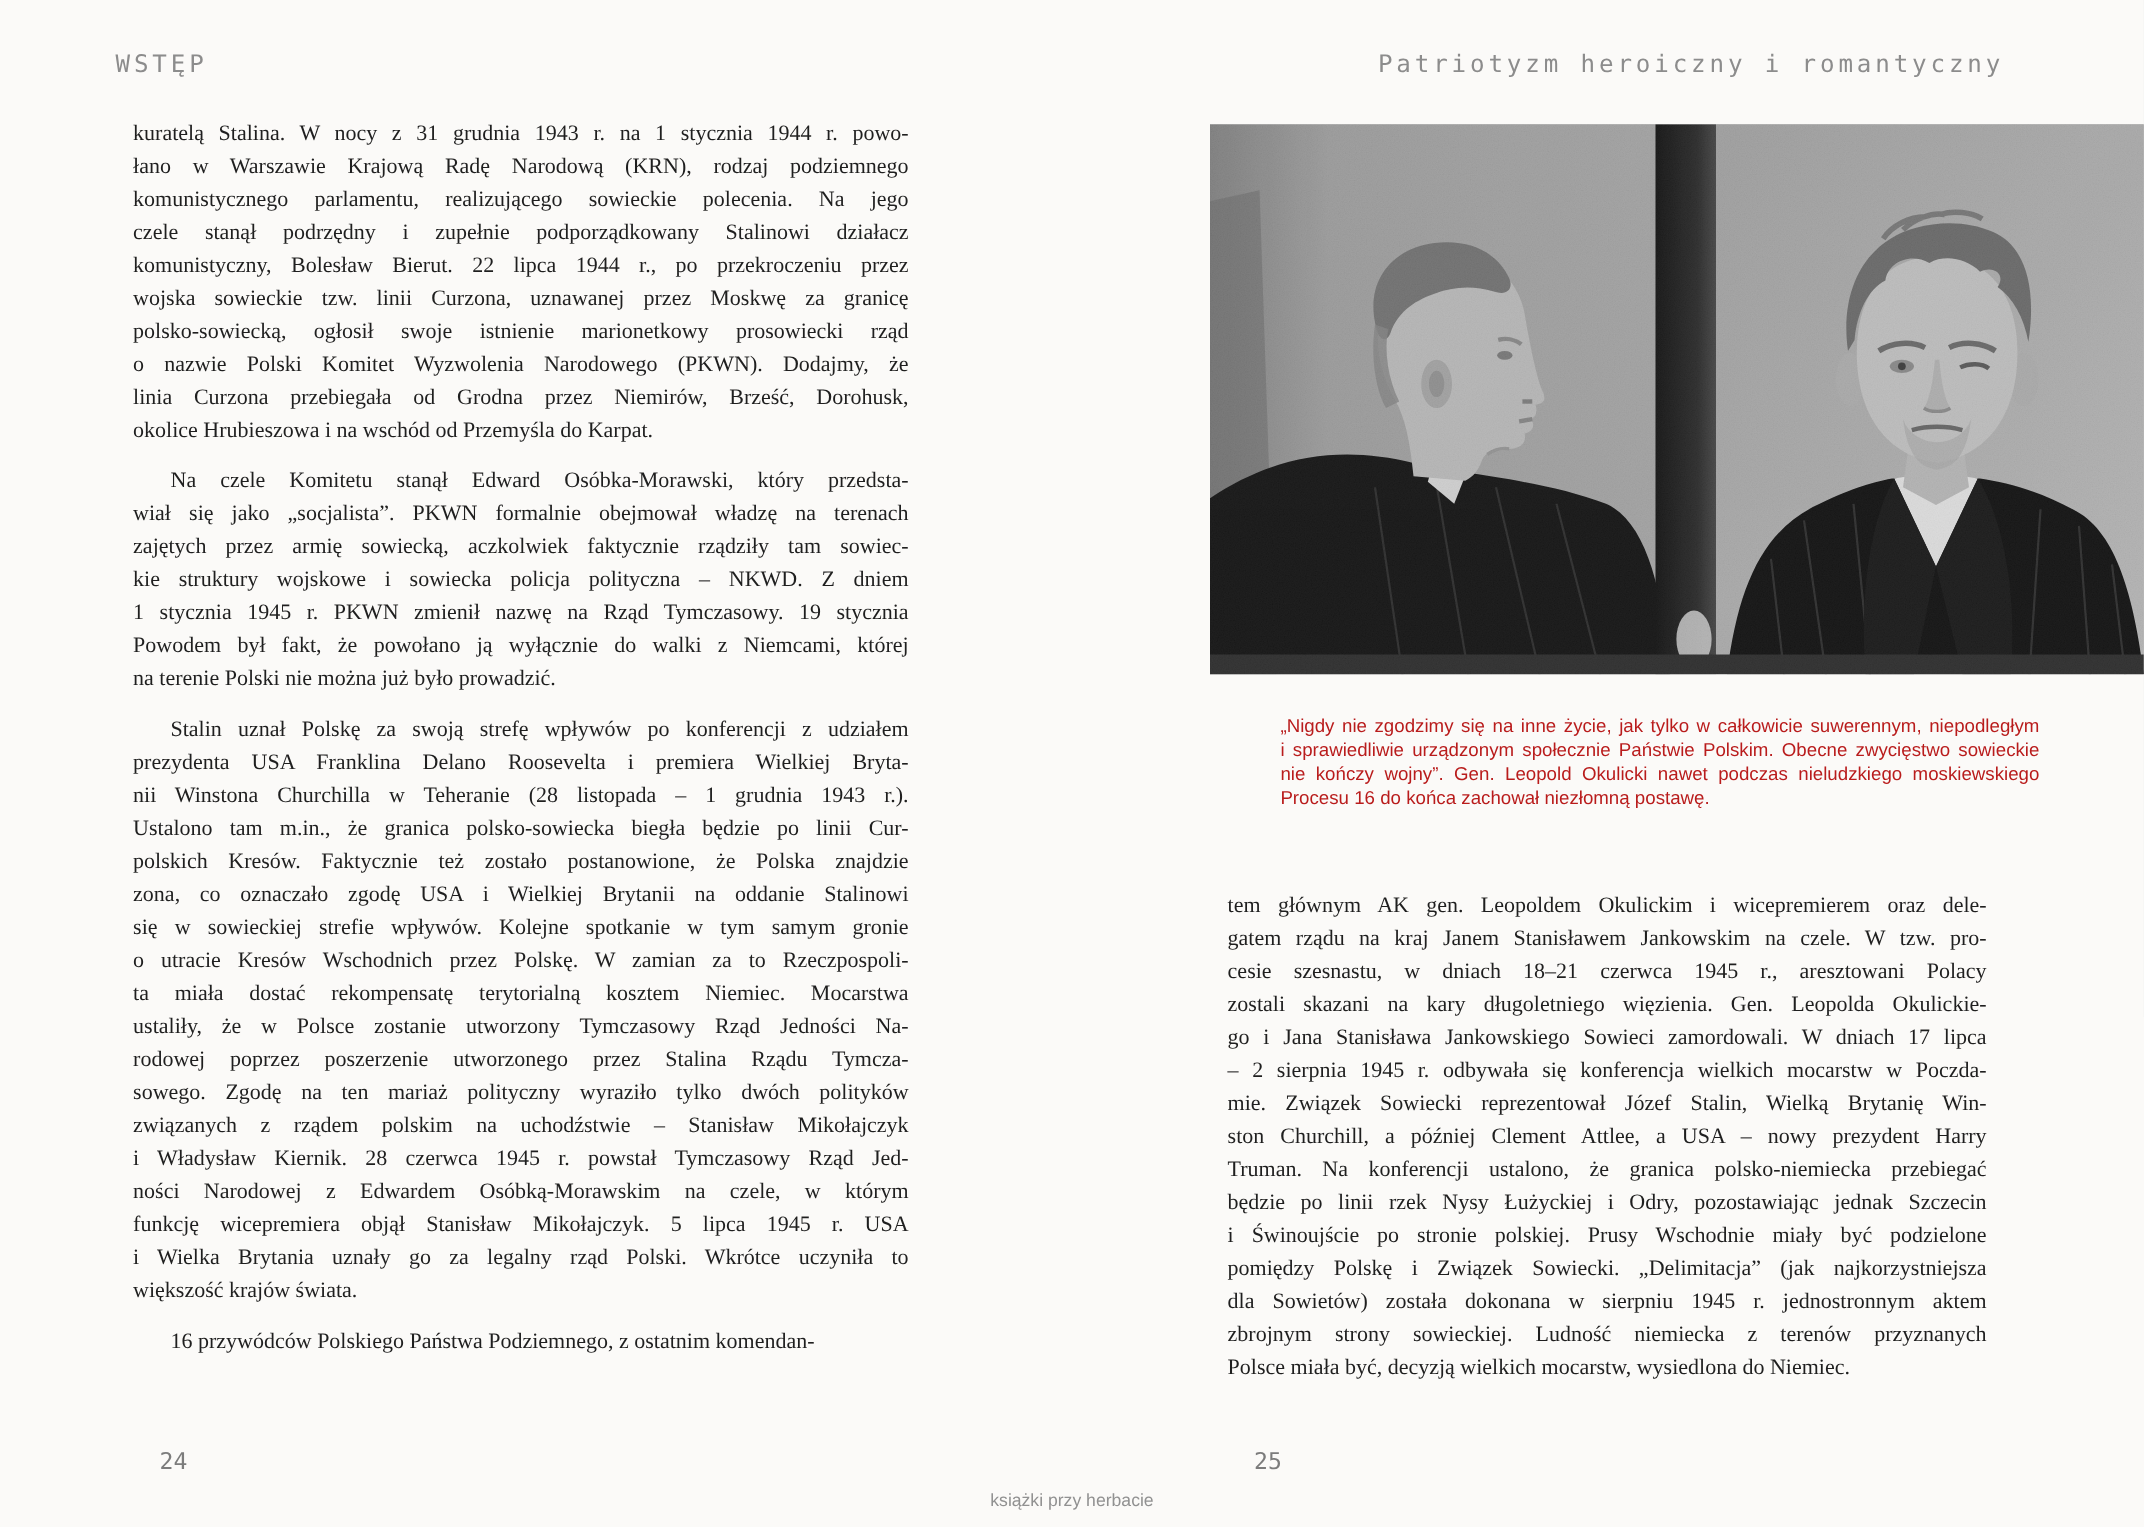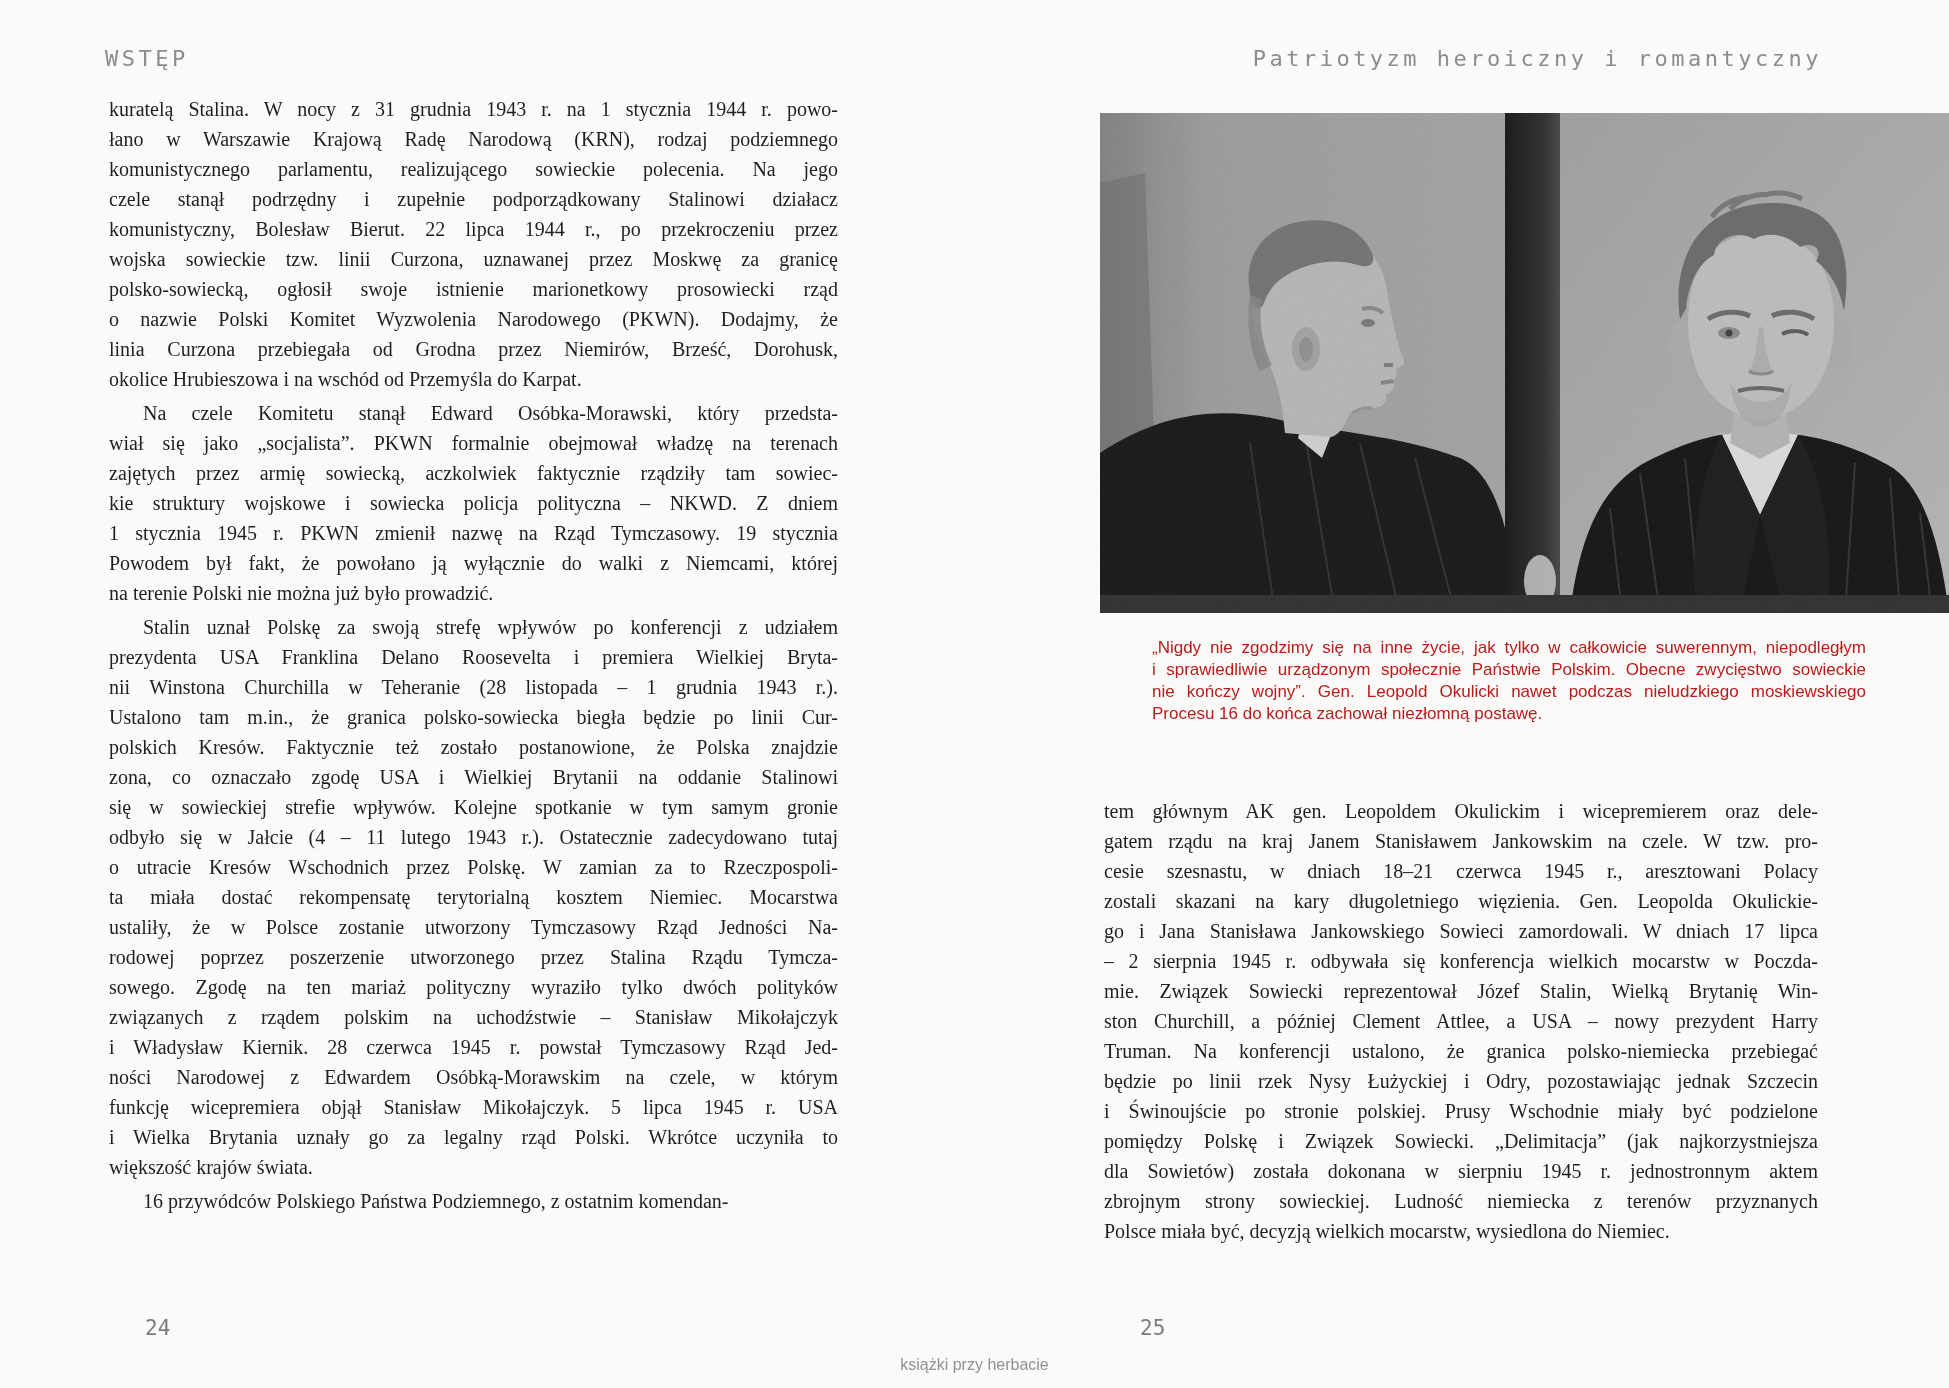--- a/index.html
+++ b/index.html
@@ -21,21 +21,21 @@
     color: #8c8c8c;
     white-space: nowrap;
   }
   .rh-left  { left: 105px; }
   .rh-right { left: 1100px; width: 722px; text-align: right; }
 
   .body-text { position: absolute; font-size: 20px; line-height: 30px; }
   .left-col  { left: 105px;  top: 90px;  width: 737px; }
   .right-col { left: 1100px; top: 792px; width: 722px; }
 
-  .para { margin: 4px; }
+  .para { margin: 16px; }
   .para .line {
     height: 30px;
     line-height: 30px;
     text-align: justify;
     text-align-last: justify;
     white-space: normal;
     overflow: visible;
   }
   .para .line.last { text-align-last: left; }
   .para.indent .line:first-child { text-indent: 34px; }
@@ -109,21 +109,20 @@
         <div class="line last">na terenie Polski nie można już było prowadzić.</div>
       </div>
       <div class="para indent">
         <div class="line">Stalin uznał Polskę za swoją strefę wpływów po konferencji z udziałem</div>
         <div class="line">prezydenta USA Franklina Delano Roosevelta i premiera Wielkiej Bryta-</div>
         <div class="line">nii Winstona Churchilla w Teheranie (28 listopada – 1 grudnia 1943 r.).</div>
         <div class="line">Ustalono tam m.in., że granica polsko-sowiecka biegła będzie po linii Cur-</div>
         <div class="line">polskich Kresów. Faktycznie też zostało postanowione, że Polska znajdzie</div>
         <div class="line">zona, co oznaczało zgodę USA i Wielkiej Brytanii na oddanie Stalinowi</div>
         <div class="line">się w sowieckiej strefie wpływów. Kolejne spotkanie w tym samym gronie</div>
-        <div class="line">odbyło się w Jałcie (4 – 11 lutego 1943 r.). Ostatecznie zadecydowano tutaj</div>
         <div class="line">o utracie Kresów Wschodnich przez Polskę. W zamian za to Rzeczpospoli-</div>
         <div class="line">ta miała dostać rekompensatę terytorialną kosztem Niemiec. Mocarstwa</div>
         <div class="line">ustaliły, że w Polsce zostanie utworzony Tymczasowy Rząd Jedności Na-</div>
         <div class="line">rodowej poprzez poszerzenie utworzonego przez Stalina Rządu Tymcza-</div>
         <div class="line">sowego. Zgodę na ten mariaż polityczny wyraziło tylko dwóch polityków</div>
         <div class="line">związanych z rządem polskim na uchodźstwie – Stanisław Mikołajczyk</div>
         <div class="line">i Władysław Kiernik. 28 czerwca 1945 r. powstał Tymczasowy Rząd Jed-</div>
         <div class="line">ności Narodowej z Edwardem Osóbką-Morawskim na czele, w którym</div>
         <div class="line">funkcję wicepremiera objął Stanisław Mikołajczyk. 5 lipca 1945 r. USA</div>
         <div class="line">i Wielka Brytania uznały go za legalny rząd Polski. Wkrótce uczyniła to</div>

